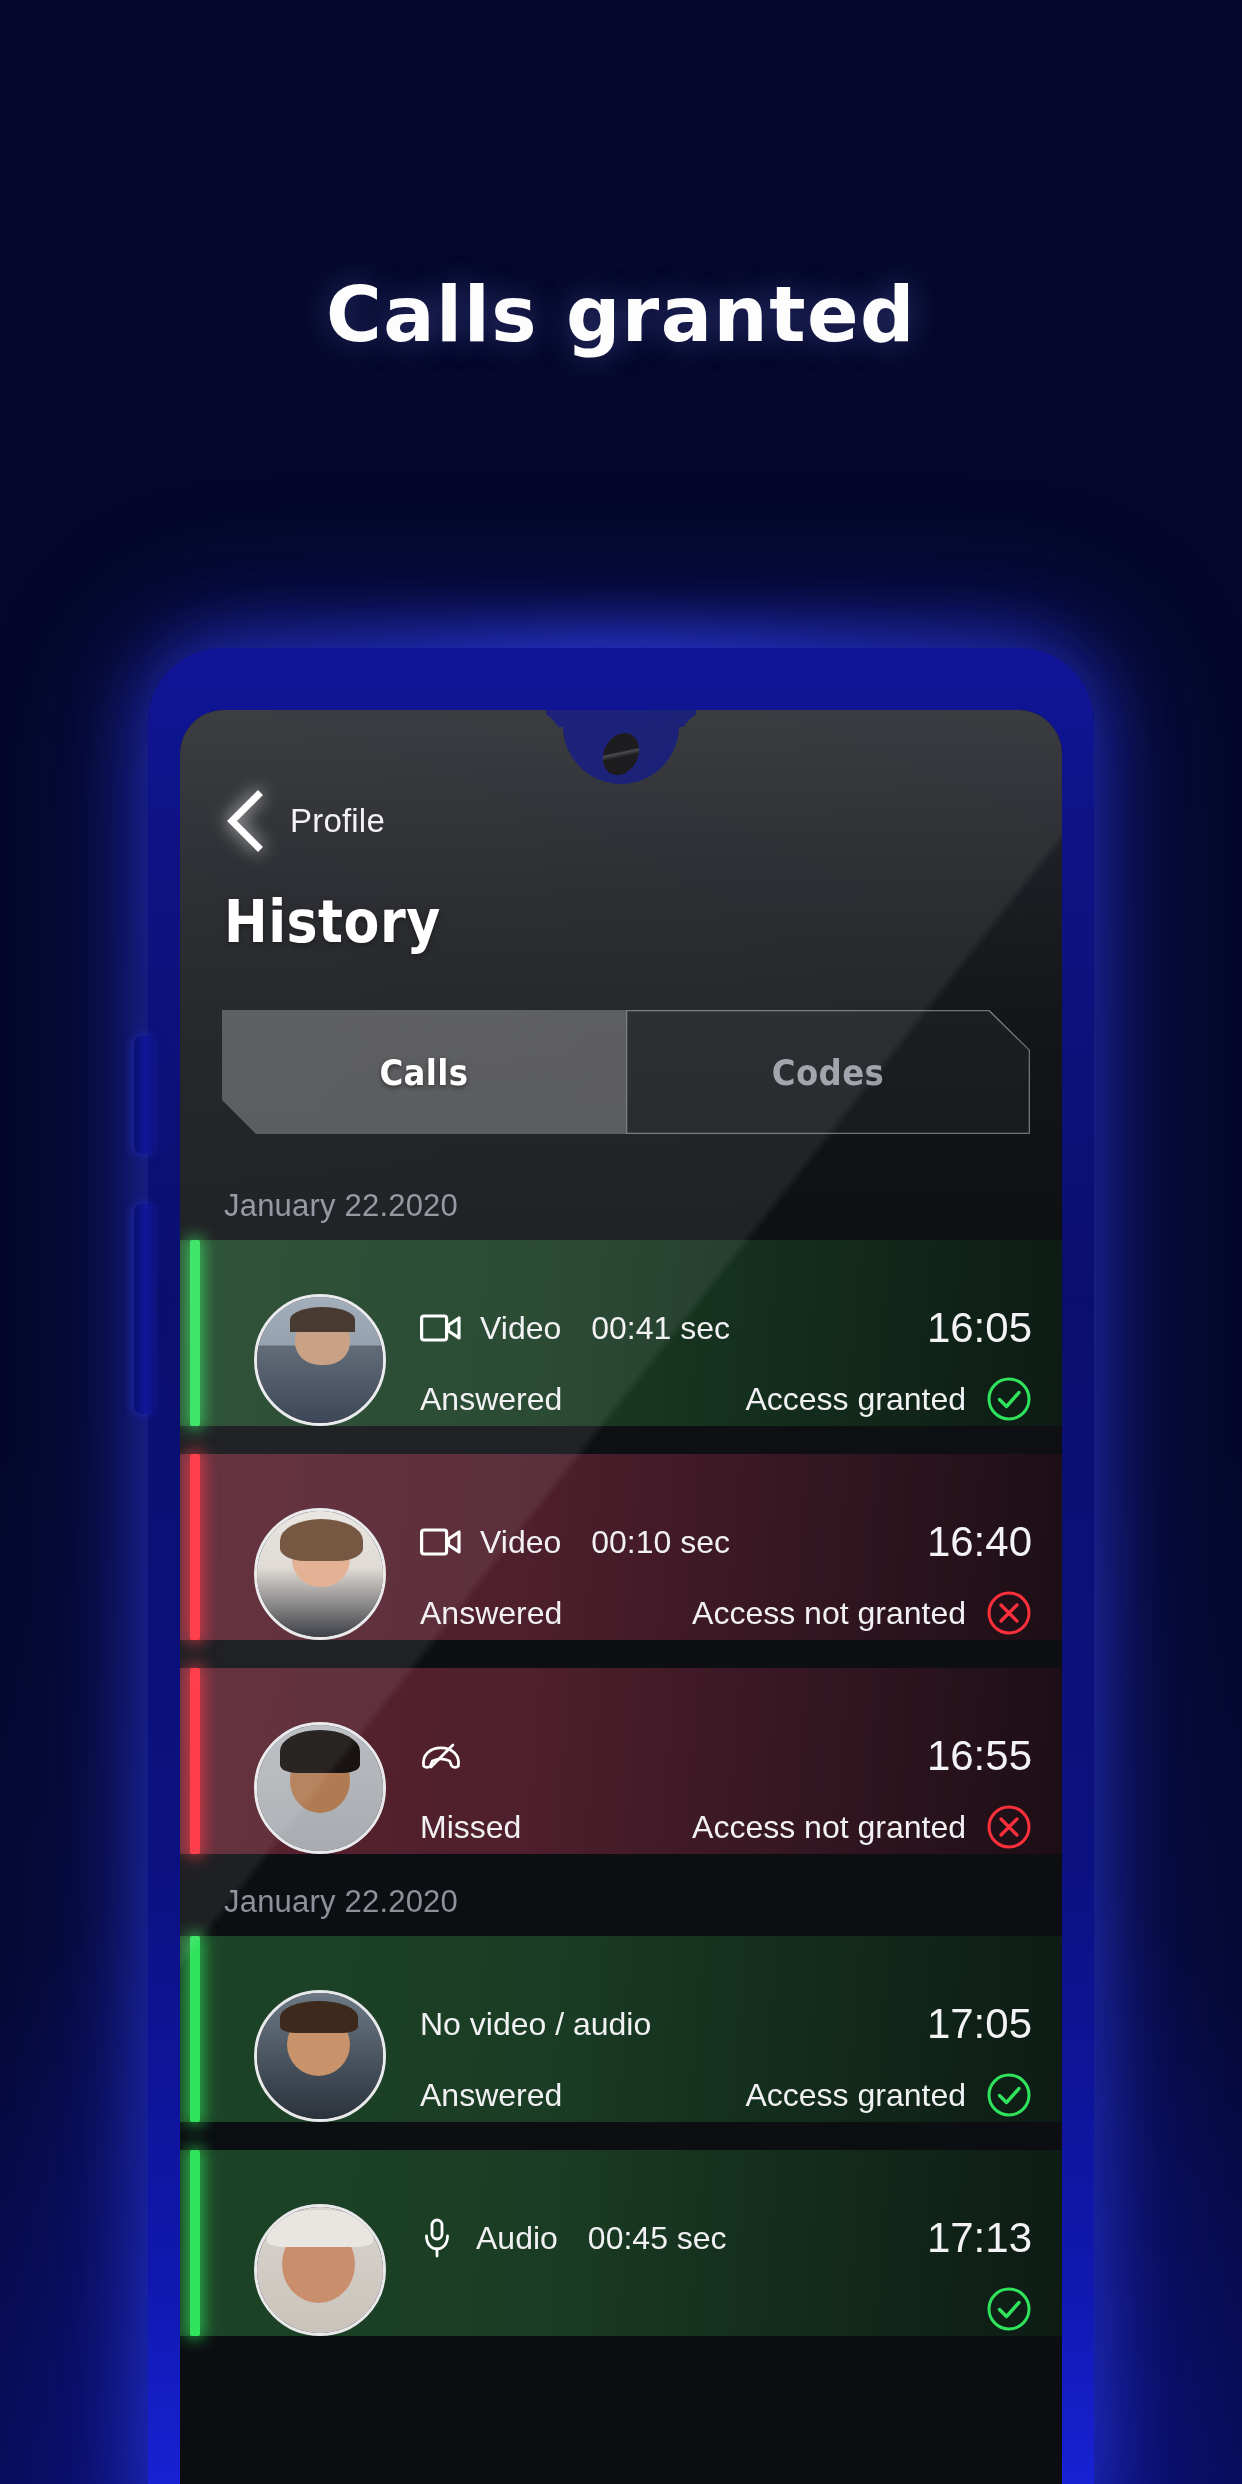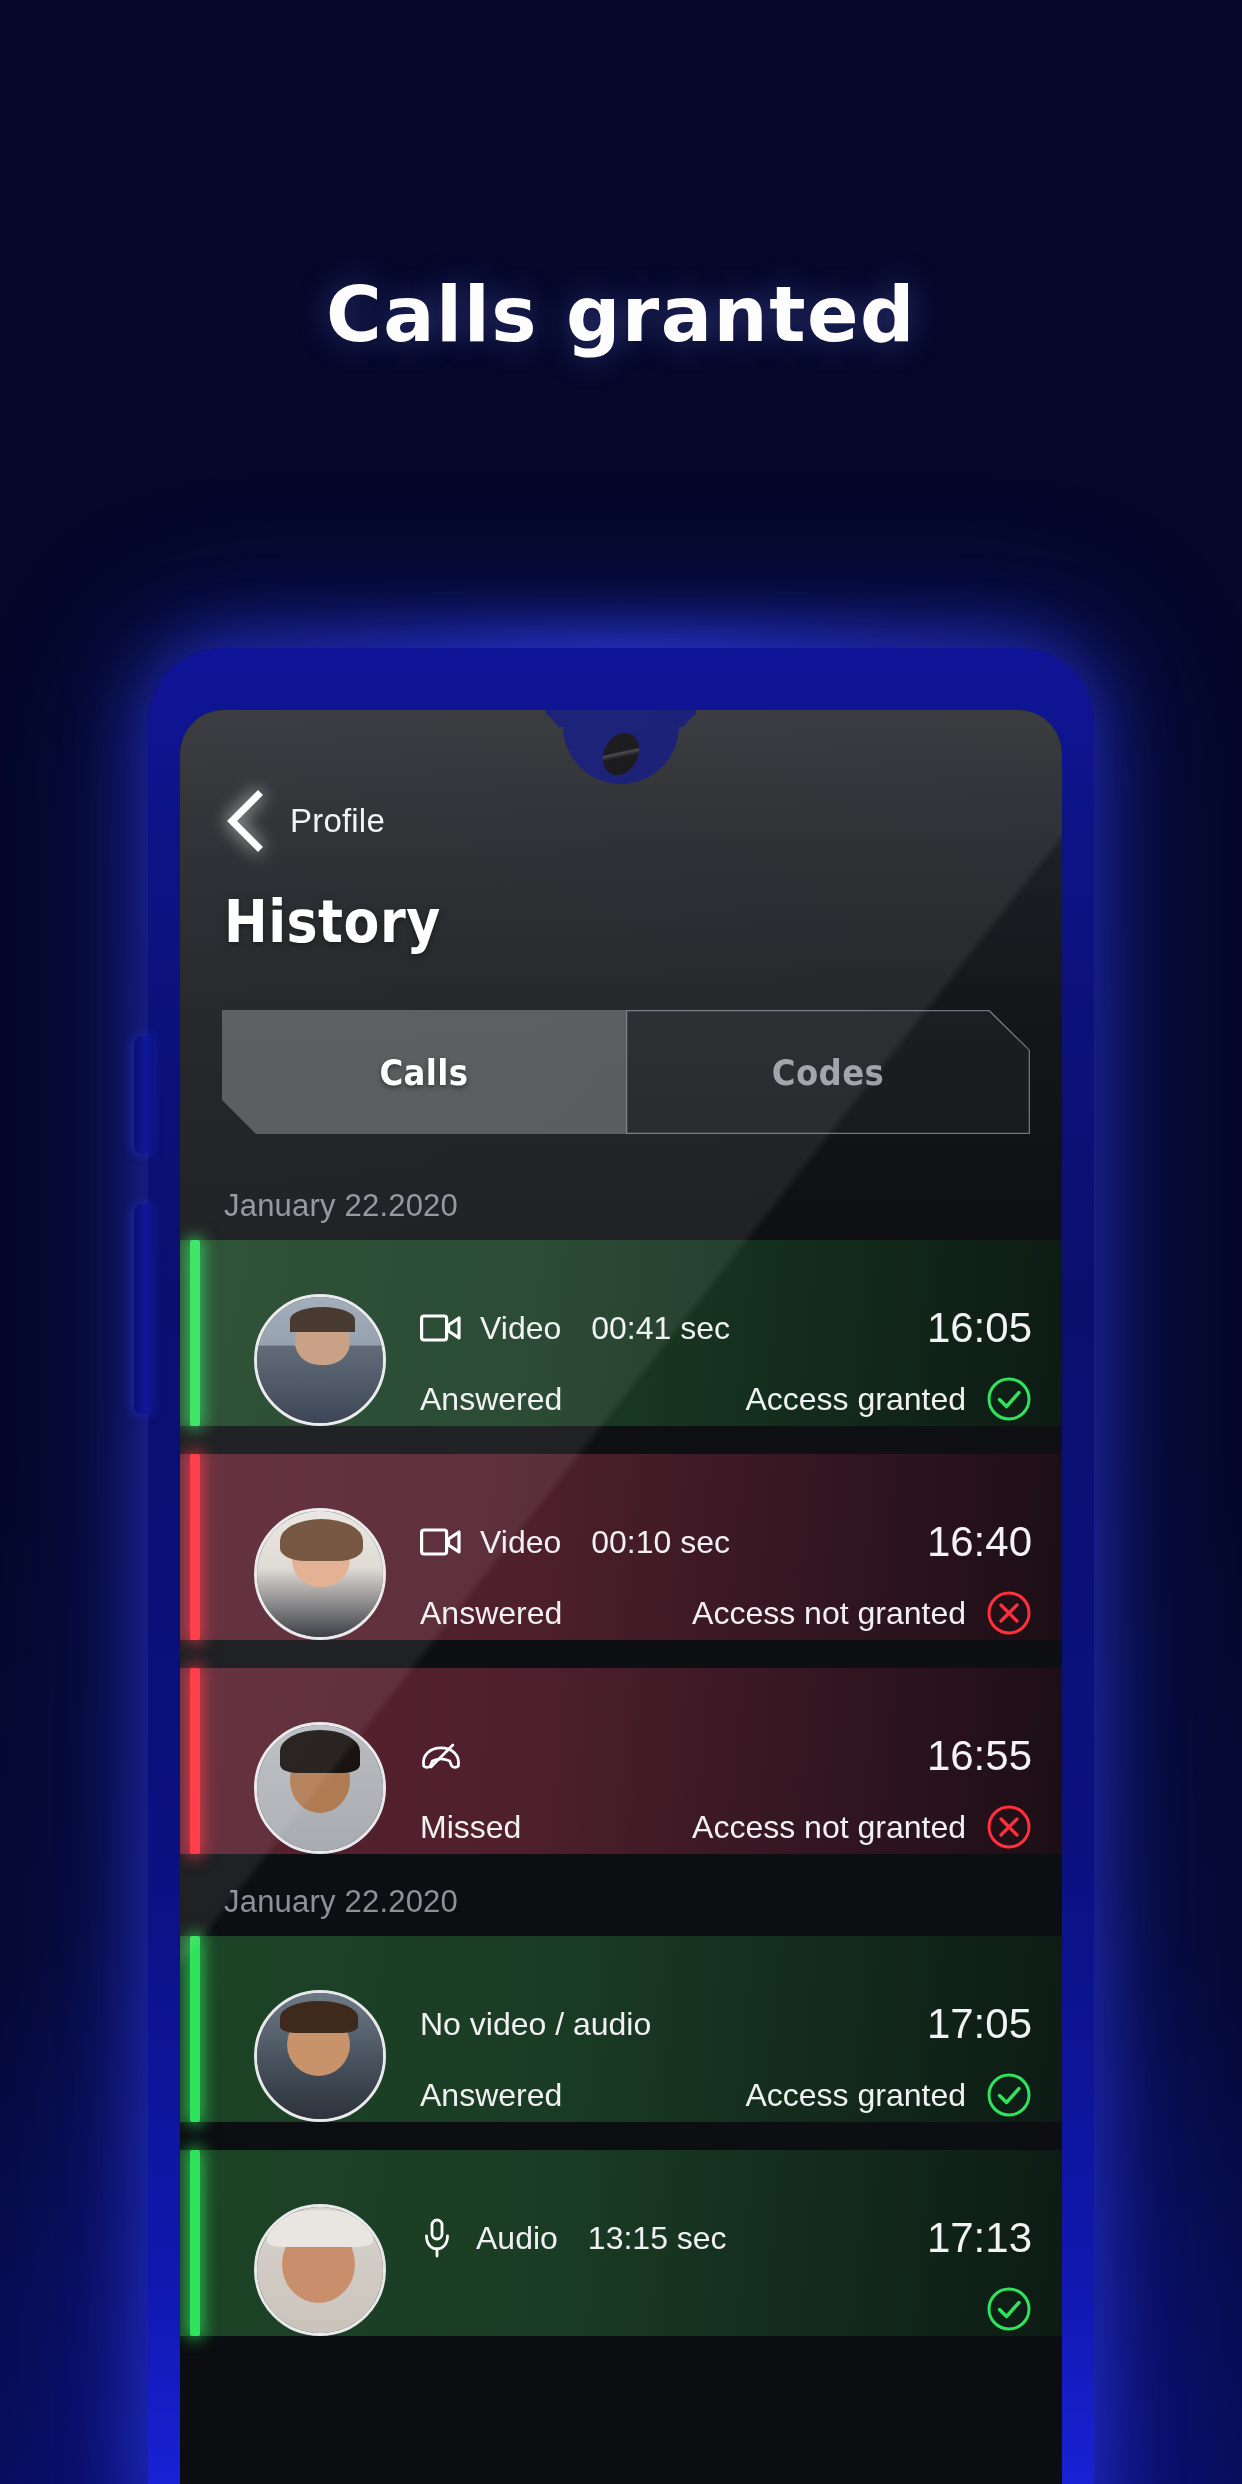--- a/index.html
+++ b/index.html
@@ -366,21 +366,21 @@
           <div class="row-body">
             <div class="line top">
               <span class="mediaicon mic">
                 <svg viewBox="0 0 28 40" width="28" height="40" aria-hidden="true">
                   <rect x="9" y="2" width="10" height="19" rx="5" fill="none" stroke="#fff" stroke-width="2.8"></rect>
                   <path d="M3.5 18 C3.5 27 9 31 14 31 C19 31 24.5 27 24.5 18" fill="none" stroke="#fff" stroke-width="2.8" stroke-linecap="round"></path>
                   <path d="M14 31 V38" fill="none" stroke="#fff" stroke-width="2.8" stroke-linecap="round"></path>
                 </svg>
               </span>
               <span class="mediatype">Audio</span>
-              <span class="dur">13:15 sec</span>
+              <span class="dur">00:45 sec</span>
               <span class="time">17:13</span>
             </div>
             <div class="line bot">
               <span class="status"></span>
               <span class="access"></span>
               <span class="badge">
                 <svg viewBox="0 0 46 46" width="46" height="46" aria-hidden="true">
                   <circle cx="23" cy="23" r="20" fill="none" stroke="#2fe35c" stroke-width="3"></circle>
                   <path d="M13.5 23.5 L20.5 30.5 L33 16.5" fill="none" stroke="#2fe35c" stroke-width="3.4" stroke-linecap="round" stroke-linejoin="round"></path>
                 </svg>

